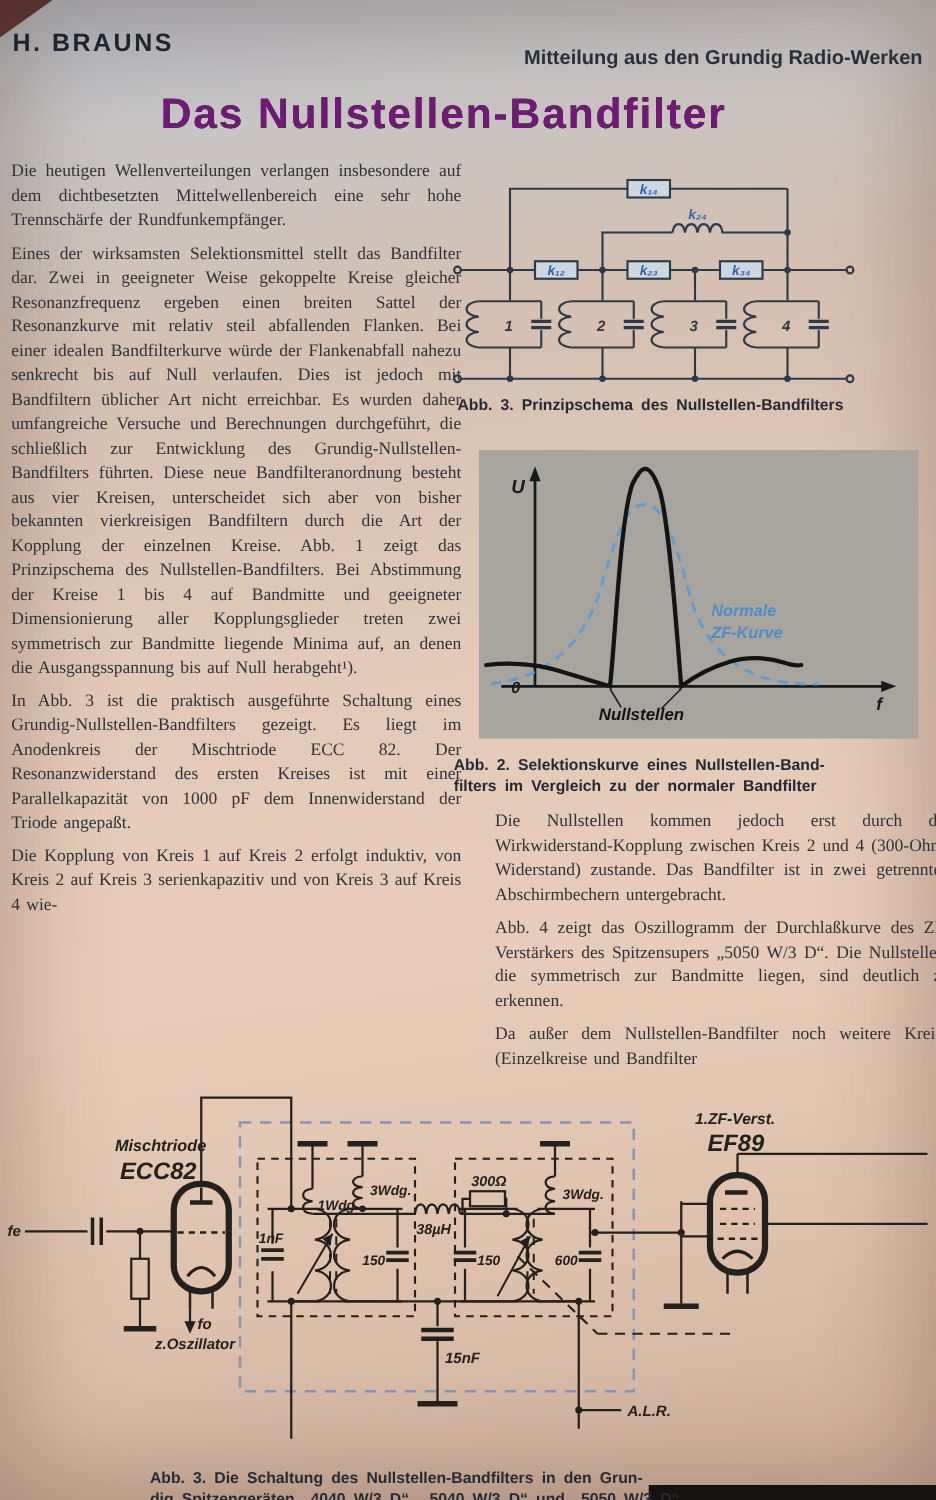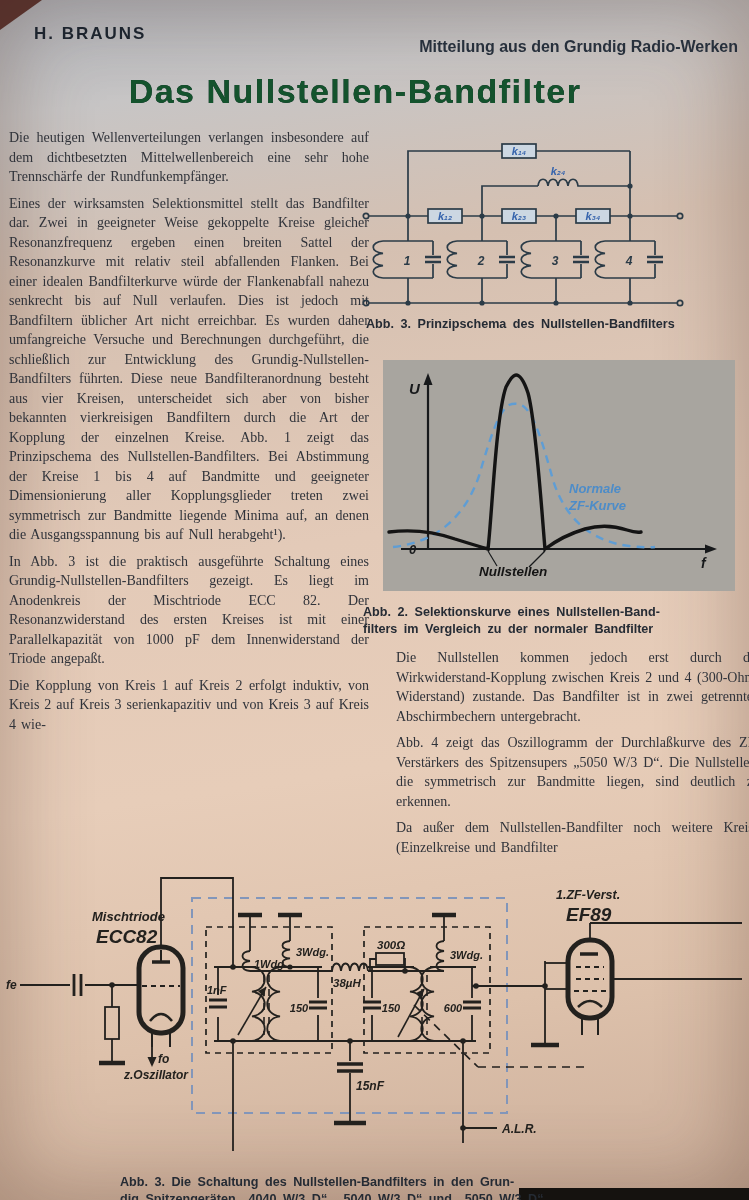--- a/index.html
+++ b/index.html
@@ -6,26 +6,26 @@
   body{width:749px;height:1200px;position:relative;overflow:hidden;
        font-family:"Liberation Serif",serif;background:#d8c0ae;}
   .bg{position:absolute;inset:0;
       background:linear-gradient(172deg,#b2b6bd 0%,#c7c5c5 9%,#d5c0b1 23%,
                  #e3cab8 45%,#e7cdb9 63%,#ddc1ab 82%,#cbae9a 100%);
       box-shadow:inset 0 0 80px 12px rgba(80,50,35,.30);}
   .corner-shadow{position:absolute;left:0;top:0;width:42px;height:30px;
       background:#4a1e18;clip-path:polygon(0 0,100% 0,0 100%);opacity:.85;}
   .edge-bar{position:absolute;left:519px;top:1188px;width:230px;height:12px;background:#15120f;}
   .author{position:absolute;left:10px;top:24px;font-family:"Liberation Sans",sans-serif;
-      font-weight:700;font-size:17px;letter-spacing:2px;color:#1d242e;margin-left:24px;}
+      font-weight:700;font-size:20px;letter-spacing:2px;color:#1d242e;}
   .pub{position:absolute;left:378px;top:38px;width:360px;text-align:right;
       font-family:"Liberation Sans",sans-serif;font-weight:700;font-size:16px;color:#27303c;}
   .title{position:absolute;left:0;top:72px;width:710px;text-align:center;
       font-family:"Liberation Sans",sans-serif;font-weight:700;font-size:34px;
-      letter-spacing:1.5px;color:#14532d;text-shadow:0 0 .5px #141e2a;}
+      letter-spacing:1.5px;color:#701a75;text-shadow:0 0 .5px #141e2a;}
   .col-left{position:absolute;left:9px;top:128px;width:360px;}
   .col-right-text{position:absolute;left:396px;top:648px;width:364px;}
   .body-par{margin:0 0 7px 0;text-align:justify;font-size:14px;line-height:19.5px;
       color:#30333a;word-spacing:1.5px;}
   .figcap{position:absolute;font-family:"Liberation Sans",sans-serif;font-weight:700;
       font-size:12.6px;color:#252b34;word-spacing:3px;line-height:17px;}
   #fig1{position:absolute;left:360px;top:131px;}
   #fig1cap{left:366px;top:316px;width:382px;}
   #fig2{position:absolute;left:383px;top:360px;}
   #fig2cap{left:363px;top:604px;width:382px;}

